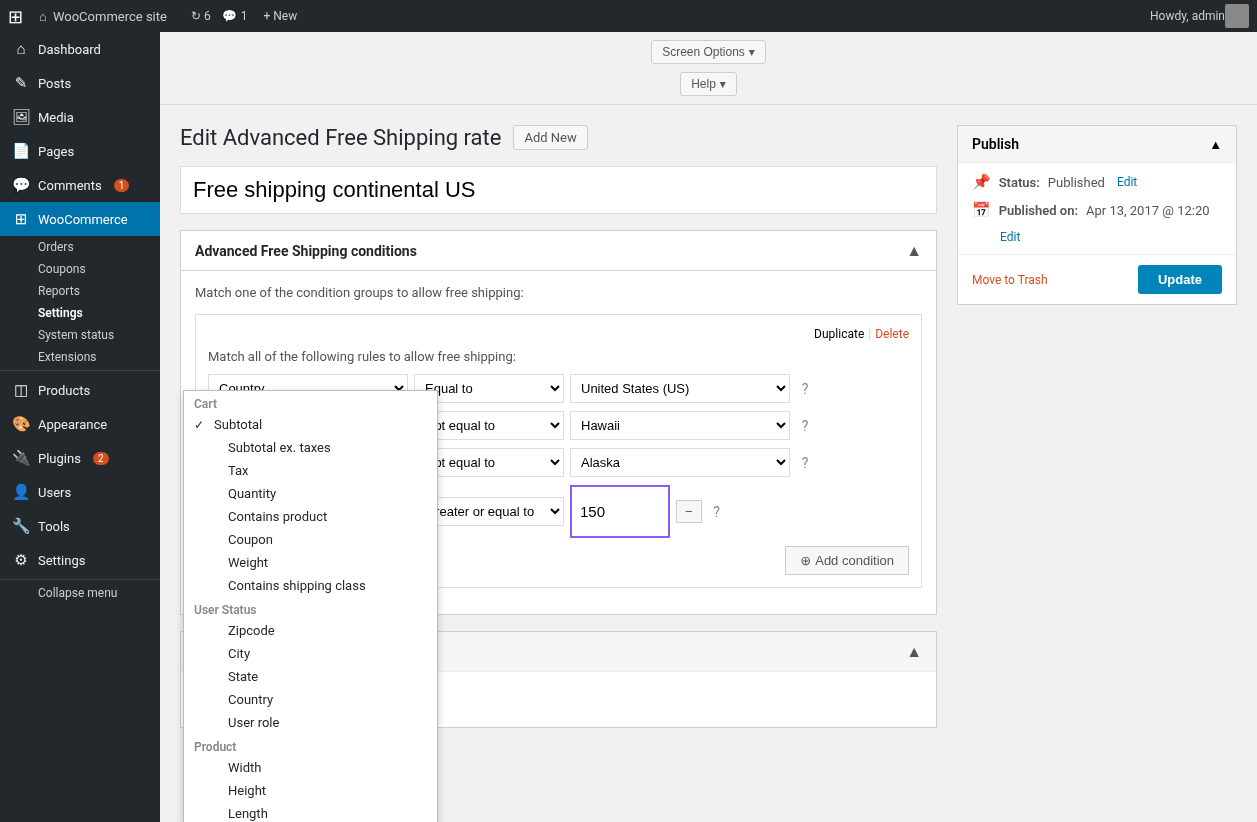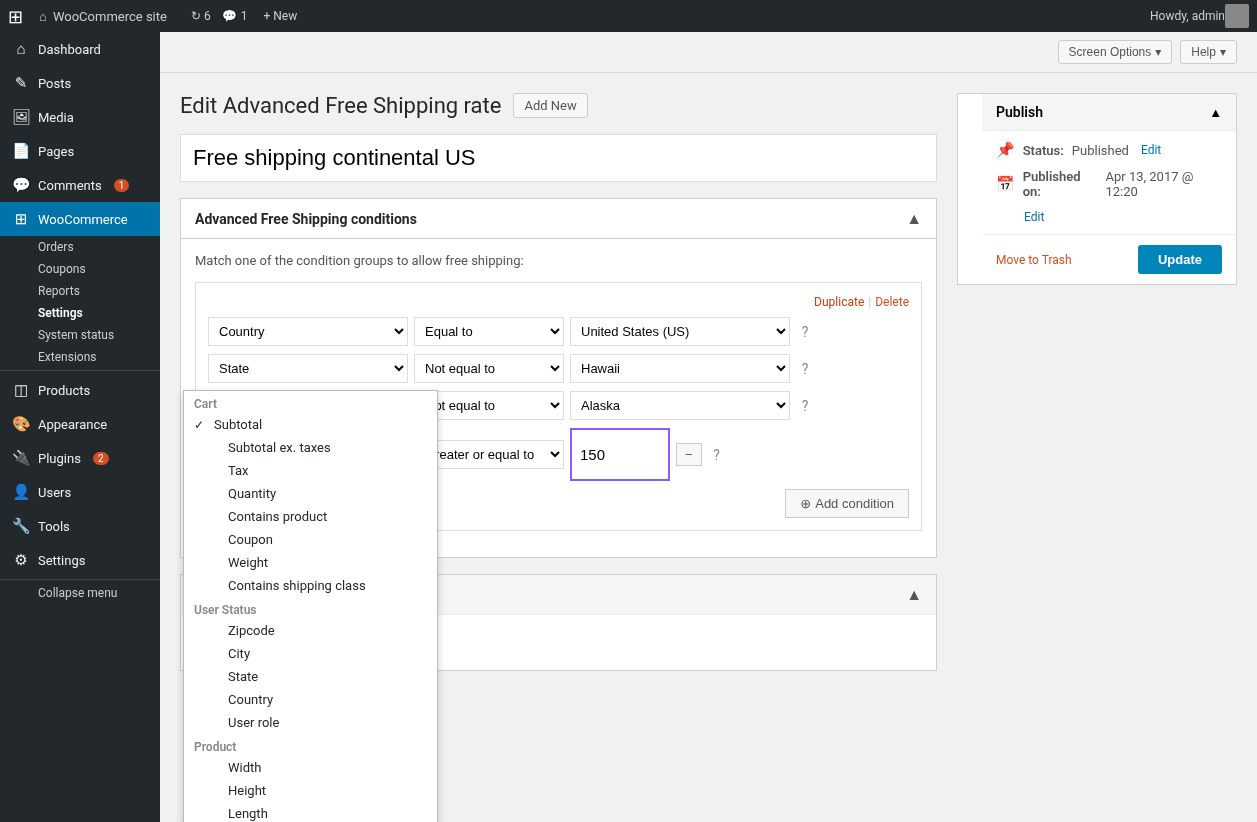--- a/index.html
+++ b/index.html
@@ -26,21 +26,21 @@
     .sidebar-item .si-icon { width: 18px; text-align: center; font-size: 15px; }
     .sidebar-item .badge { background: #d54e21; color: #fff; border-radius: 10px; padding: 1px 5px; font-size: 10px; margin-left: 4px; }
     .sidebar-divider { border: none; border-top: 1px solid #37444c; margin: 2px 0; }
     .sidebar-sub { padding: 4px 12px 4px 38px; color: #ccc; font-size: 12px; cursor: pointer; }
     .sidebar-sub.active { color: #fff; font-weight: 600; }
 
     
     .main { flex: 1; overflow-y: auto; background: #f1f1f1; }
 
     
-    .top-action-bar { background: #f1f1f1; border-bottom: 1px solid #ddd; padding: 8px 20px; display: flex; align-items: center; justify-content: flex-end; gap: 8px; }
+    .top-action-bar { background: #f1f1f1; border-bottom: 1px solid #ddd; padding: 8px 20px; display: flex; align-items: center; justify-content: flex-end; gap: 8px; flex-direction: column; }
     .btn-screen-options { background: #f7f7f7; border: 1px solid #ccc; padding: 4px 10px; border-radius: 3px; cursor: pointer; font-size: 12px; color: #555; display: flex; align-items: center; gap: 4px; }
     .btn-help { background: #f7f7f7; border: 1px solid #ccc; padding: 4px 10px; border-radius: 3px; cursor: pointer; font-size: 12px; color: #555; display: flex; align-items: center; gap: 4px; }
 
     
     .page-content { padding: 20px; display: flex; gap: 20px; }
     .main-col { flex: 1; }
     .side-col { width: 280px; flex-shrink: 0; }
 
     
     .page-title-row { display: flex; align-items: center; gap: 12px; margin-bottom: 16px; }
@@ -54,21 +54,21 @@
     .metabox { background: #fff; border: 1px solid #ccd0d4; margin-bottom: 16px; }
     .metabox-header { background: #fff; border-bottom: 1px solid #ccd0d4; padding: 10px 14px; display: flex; align-items: center; justify-content: space-between; cursor: pointer; }
     .metabox-title { font-size: 14px; font-weight: 700; color: #23282d; }
     .metabox-toggle { color: #555; font-size: 16px; }
     .metabox-body { padding: 14px; }
     .match-text { font-size: 13px; color: #555; margin-bottom: 14px; }
 
     
     .condition-group { border: 1px solid #ddd; padding: 12px; margin-bottom: 12px; }
     .group-header { display: flex; justify-content: flex-end; margin-bottom: 8px; font-size: 12px; }
-    .group-header a { color: #c2410c; text-decoration: none; }
+    .group-header a { color: #000000; text-decoration: none; }
     .group-match-text { font-size: 13px; color: #555; margin-bottom: 10px; }
 
     
     .condition-row { display: flex; align-items: center; gap: 6px; margin-bottom: 8px; }
     .condition-select { border: 1px solid #ddd; padding: 5px 6px; font-size: 13px; background: #fff; cursor: pointer; }
     .condition-select-sm { width: 200px; }
     .condition-select-md { width: 150px; }
     .condition-select-lg { width: 220px; }
     .condition-value-input { border: 2px solid #8b5cf6; padding: 16px 8px; font-size: 15px; width: 100px; }
     .condition-help { color: #888; font-size: 14px; cursor: pointer; width: 18px; text-align: center; }
@@ -77,21 +77,21 @@
     .btn-add-condition { background: #f7f7f7; border: 1px solid #ccc; padding: 6px 14px; font-size: 13px; cursor: pointer; color: #555; display: flex; align-items: center; gap: 4px; }
 
     
     .dropdown-overlay { position: absolute; top: 390px; left: 183px; width: 255px; background: #fff; border: 1px solid #bbb; box-shadow: 0 3px 8px rgba(0,0,0,0.2); z-index: 1000; font-size: 13px; }
     .dropdown-group-label { padding: 6px 10px 2px; color: #888; font-size: 12px; font-weight: 600; }
     .dropdown-item { padding: 4px 10px 4px 24px; color: #23282d; cursor: pointer; display: flex; align-items: center; gap: 6px; }
     .dropdown-item.checked { padding-left: 10px; }
     .dropdown-item .check { width: 14px; font-size: 12px; }
 
     
-    .publish-box { background: #fff; border: 1px solid #ccd0d4; margin-bottom: 16px; padding-left: 24px; }
+    .publish-box { background: #fff; border: 1px solid #ccd0d4; margin-bottom: 16px; }
     .publish-header { background: #f5f5f5; border-bottom: 1px solid #eee; padding: 10px 14px; display: flex; align-items: center; justify-content: space-between; }
     .publish-title { font-size: 14px; font-weight: 600; }
     .publish-body { padding: 10px 14px; }
     .publish-row { display: flex; align-items: center; gap: 8px; margin-bottom: 10px; font-size: 13px; }
     .publish-icon { color: #666; font-size: 15px; }
     .publish-label { color: #555; font-weight: 600; }
     .publish-value { color: #555; }
     .publish-edit-link { color: #0073aa; text-decoration: none; font-size: 12px; margin-left: 4px; }
     .publish-footer { border-top: 1px solid #eee; padding: 10px 14px; display: flex; align-items: center; justify-content: space-between; }
     .move-to-trash { color: #d54e21; text-decoration: none; font-size: 12px; }
@@ -224,20 +224,21 @@
           </div>
           <div class="metabox-body">
             <p class="match-text">Match one of the condition groups to allow free shipping:</p>
 
             <div class="condition-group">
               <div class="group-header">
                 <a>Duplicate</a>
                 <span style="color:#ccc;margin:0 4px;">|</span>
                 <a style="color:#d54e21;">Delete</a>
               </div>
+              <p class="group-match-text">Match all of the following rules to allow free shipping:</p>
 
               <div class="condition-row">
                 <select class="condition-select condition-select-sm">
                   <option>Country</option>
                 </select>
                 <select class="condition-select condition-select-md">
                   <option>Equal to</option>
                 </select>
                 <select class="condition-select condition-select-lg">
                   <option>United States (US)</option>

